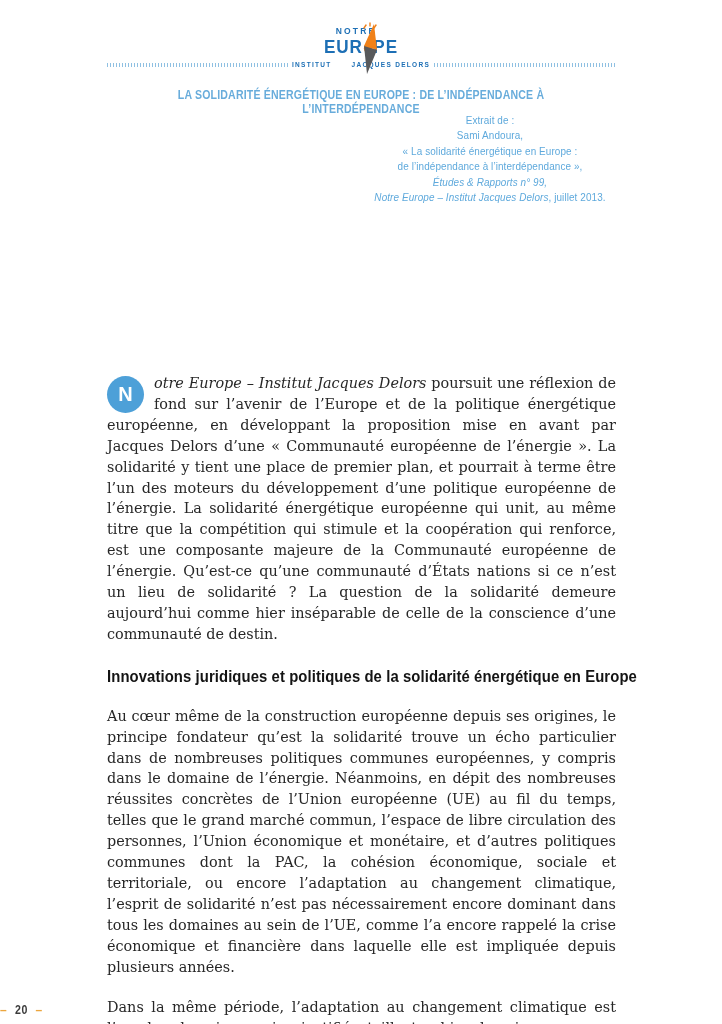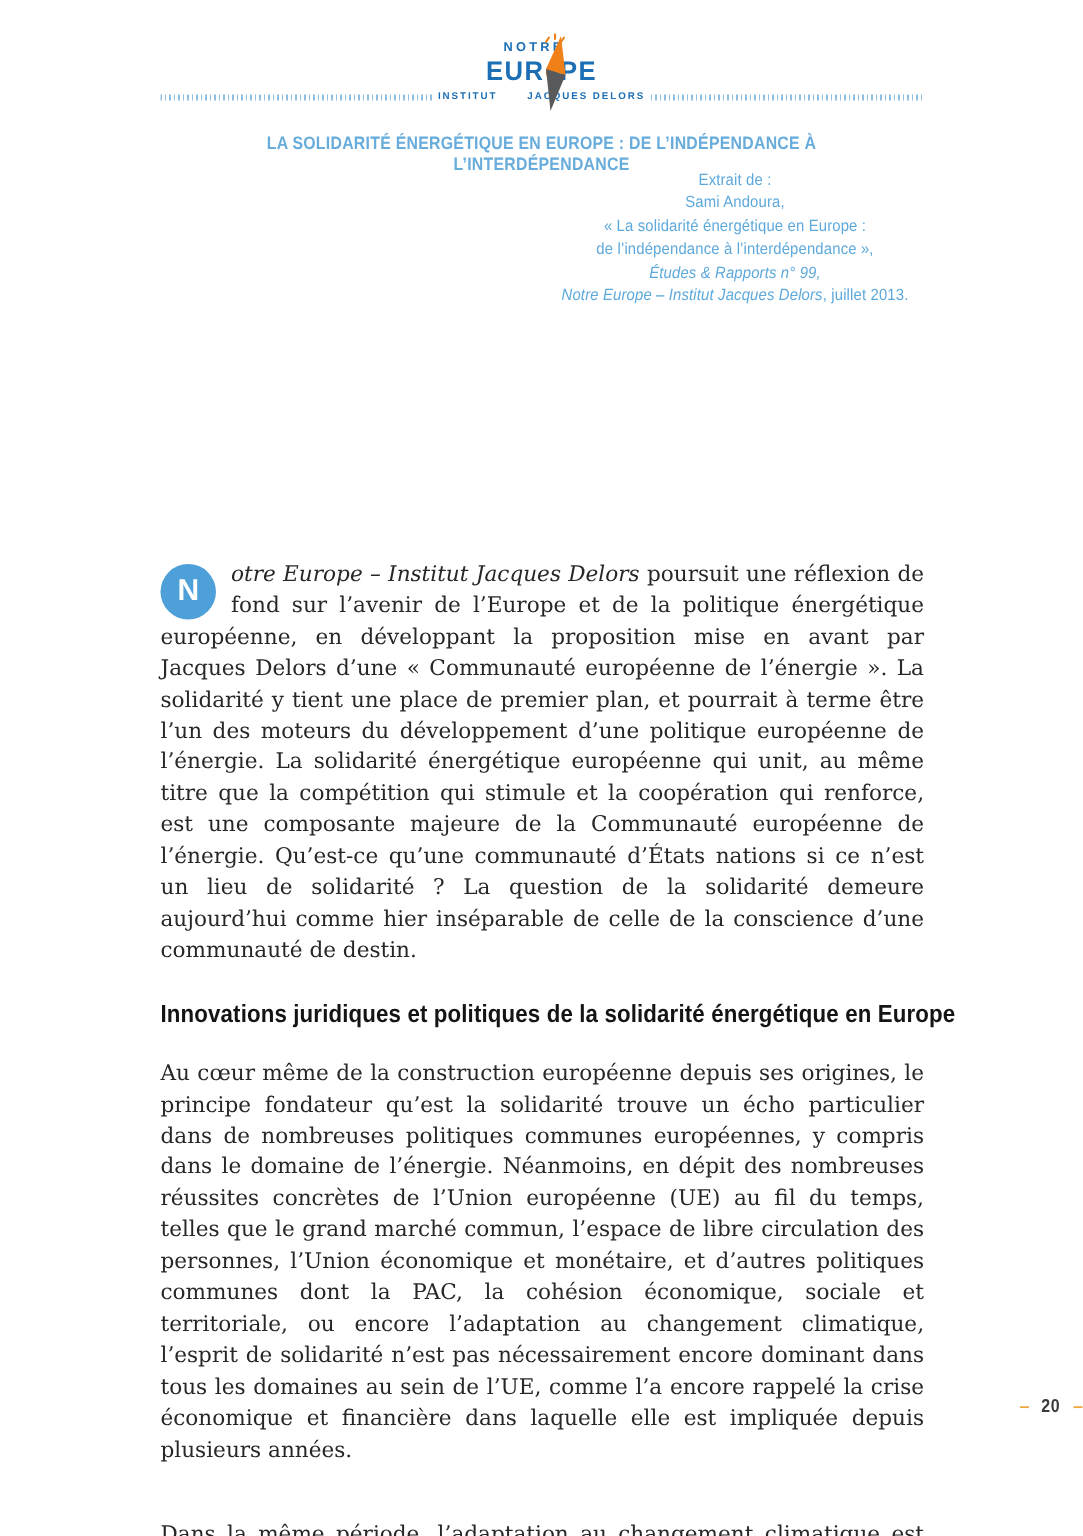--- a/index.html
+++ b/index.html
@@ -59,24 +59,24 @@
     float:left; width:37px; height:37px; border-radius:50%; background:#4da0d8;
     color:#ffffff; text-align:center; line-height:37px; font-weight:bold;
     font-size:20px; font-family:"Liberation Sans", sans-serif;
     margin:3px 10px 1px 0;
   }
   .subheading {
     font-family:"Liberation Sans", sans-serif; font-size:16.5px; font-weight:bold;
     color:#141414; letter-spacing:.1px; transform:scaleX(.9); transform-origin:0 50%;
     margin:21px 0 19px 0; white-space:nowrap;
   }
-  .p2 { margin-bottom:36px; }
+  .p2 { margin-bottom:20px; }
 
   
-  .page-footer { position:absolute; top:928px; left:0; width:722px; text-align:right;
+  .page-footer { position:absolute; top:1000px; left:0; width:722px; text-align:left;
                  font-family:"Liberation Sans", sans-serif; }
   .fdash { color:#eca63e; font-weight:bold; font-size:12px; }
   .pnum { display:inline-block; font-size:12.5px; font-weight:bold; color:#3b3b3b;
           margin:0 7px; transform:scaleX(.85); letter-spacing:.5px; }
 </style>
 </head>
 <body>
 
 <div class="page">
 

